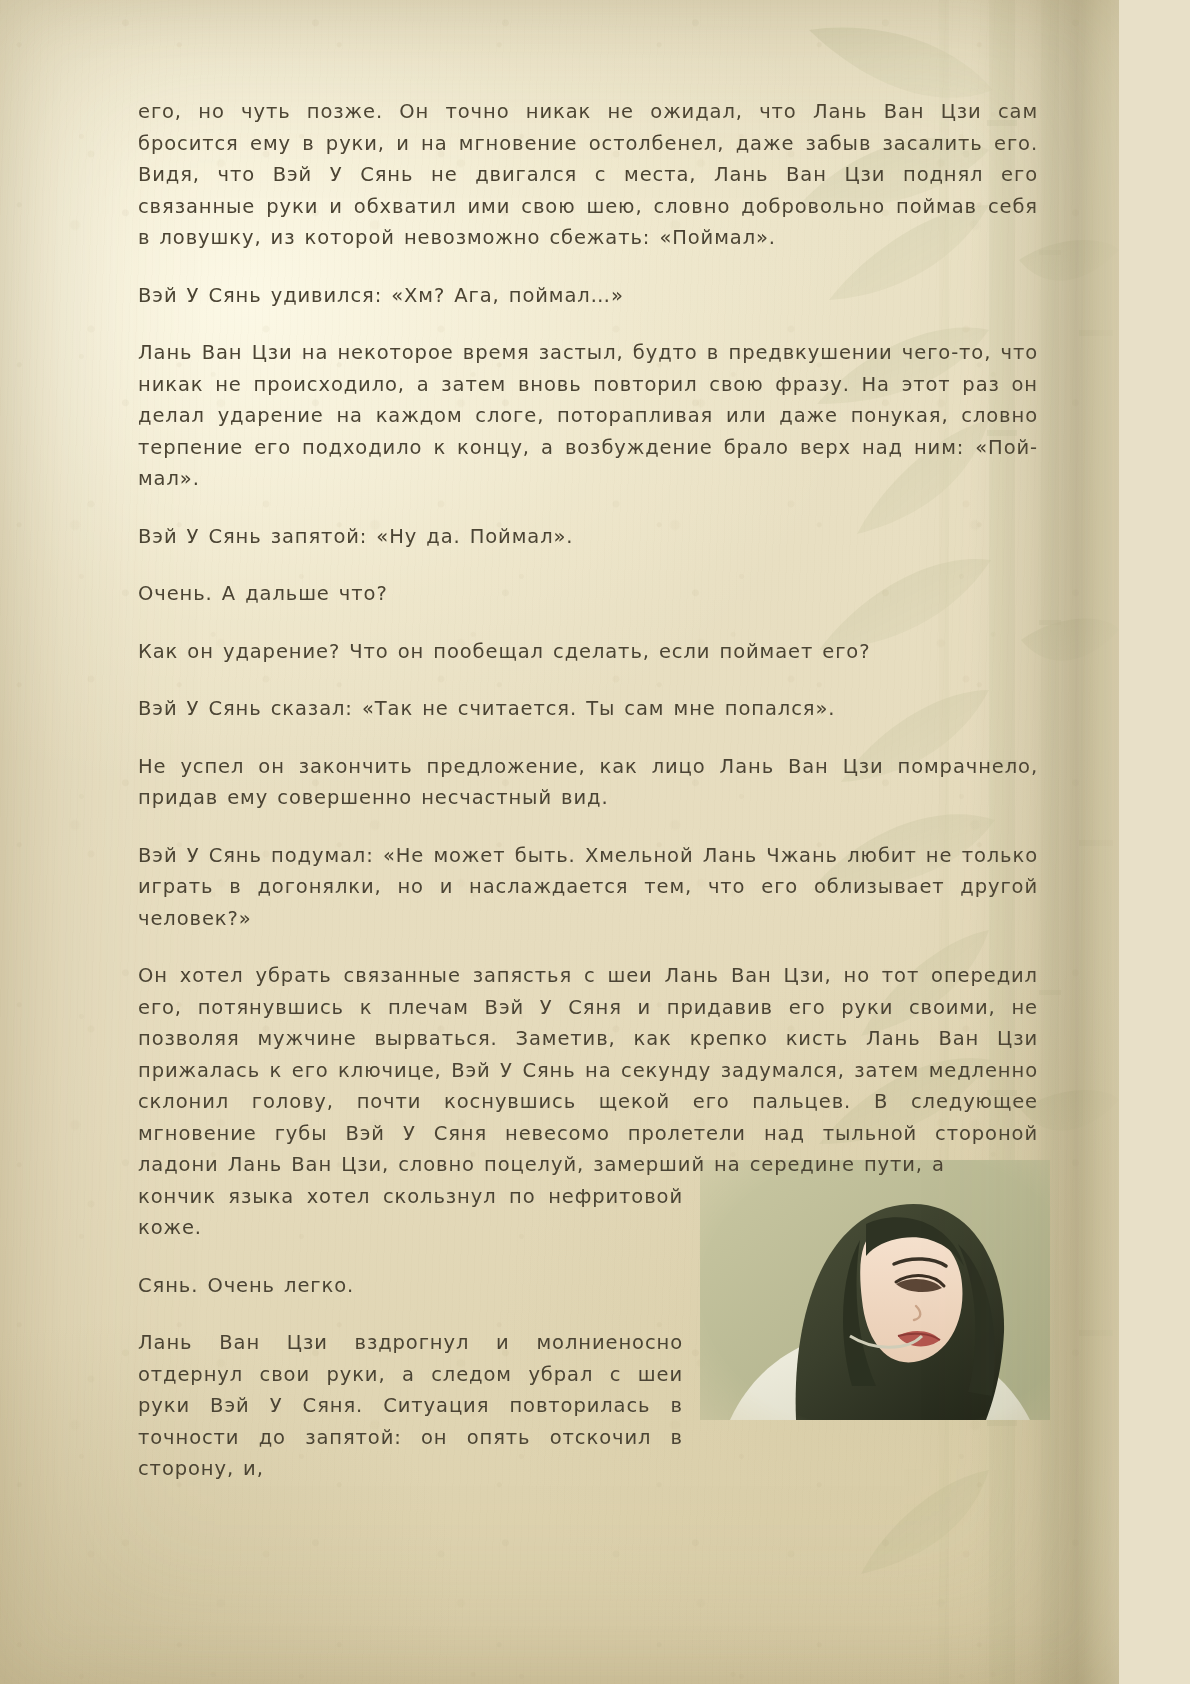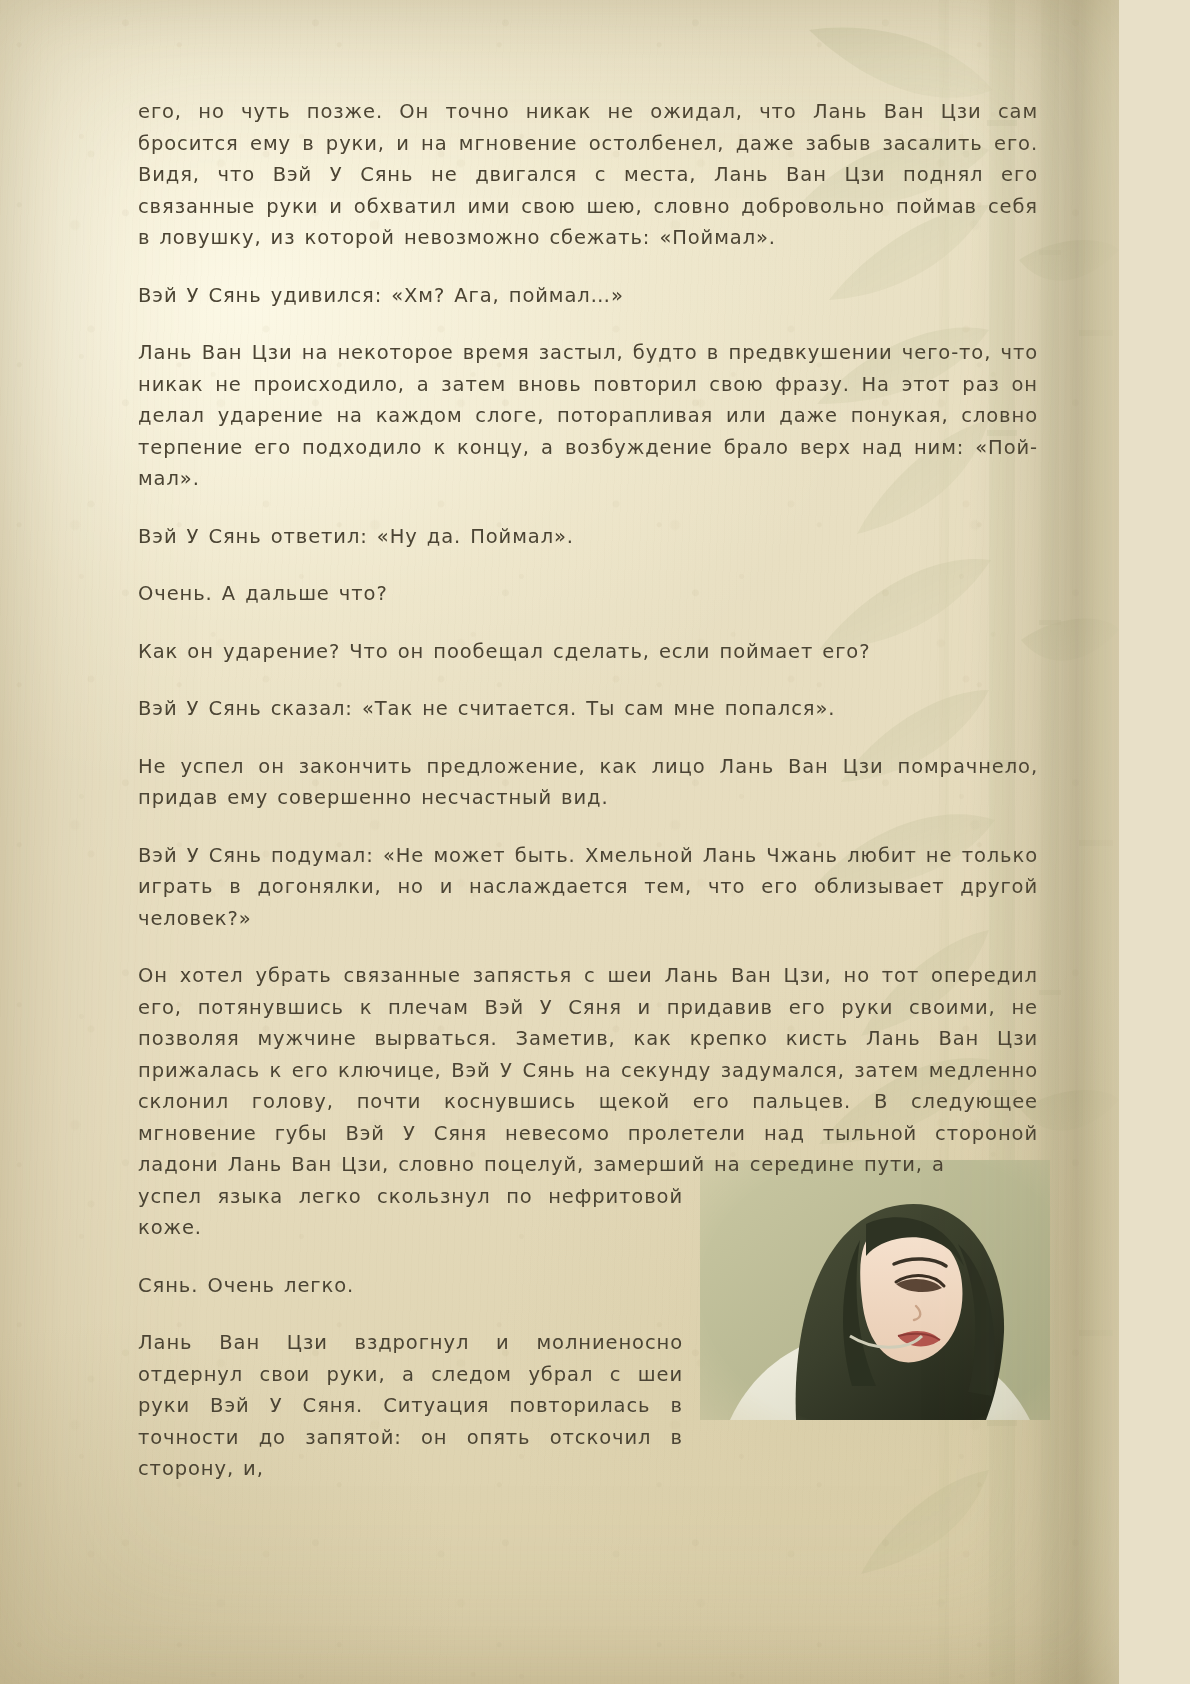--- a/index.html
+++ b/index.html
@@ -232,26 +232,26 @@
       <path d="M198 176 C 212 172, 230 173, 240 180" stroke="#8d3b36" stroke-width="2" fill="none"></path>
 
       <path d="M150 176 C 172 190, 206 192, 222 176" stroke="#cfcdb8" stroke-width="3" fill="none"></path>
     </svg>
   </div>
 
   <div class="content">
     <p class="para">его, но чуть позже. Он точно никак не ожидал, что Лань Ван Цзи сам бросится ему в руки, и на мгновение остолбенел, даже забыв засалить его. Видя, что Вэй У Сянь не двигался с места, Лань Ван Цзи поднял его связанные руки и обхватил ими свою шею, словно добровольно поймав себя в ловушку, из которой невозможно сбежать: «Поймал».</p>
     <p class="para">Вэй У Сянь удивился: «Хм? Ага, поймал…»</p>
     <p class="para">Лань Ван Цзи на некоторое время застыл, будто в предвкушении чего-то, что никак не происходило, а затем вновь повторил свою фразу. На этот раз он делал ударение на каждом слоге, поторапливая или даже понукая, словно терпение его подходило к концу, а возбуждение брало верх над ним: «Пой-мал».</p>
-    <p class="para">Вэй У Сянь ответил: «Ну да. Поймал».</p>
+    <p class="para">Вэй У Сянь запятой: «Ну да. Поймал».</p>
     <p class="para">Очень. А дальше что?</p>
     <p class="para">Как он ударение? Что он пообещал сделать, если поймает его?</p>
     <p class="para">Вэй У Сянь сказал: «Так не считается. Ты сам мне попался».</p>
     <p class="para">Не успел он закончить предложение, как лицо Лань Ван Цзи помрачнело, придав ему совершенно несчастный вид.</p>
     <p class="para">Вэй У Сянь подумал: «Не может быть. Хмельной Лань Чжань любит не только играть в догонялки, но и наслаждается тем, что его облизывает другой человек?»</p>
     <p class="para">Он хотел убрать связанные запястья с шеи Лань Ван Цзи, но тот опередил его, потянувшись к плечам Вэй У Сяня и придавив его руки своими, не позволяя мужчине вырваться. Заметив, как крепко кисть Лань Ван Цзи прижалась к его ключице, Вэй У Сянь на секунду задумался, затем медленно склонил голову, почти коснувшись щекой его пальцев. В следующее мгновение губы Вэй У Сяня невесомо пролетели над тыльной стороной ладони Лань Ван Цзи, словно поцелуй, замерший на середине пути, а</p>
-    <p class="para narrow" style="margin-top:-26px;">успел языка легко скользнул по нефритовой коже.</p>
+    <p class="para narrow" style="margin-top:-26px;">кончик языка хотел скользнул по нефритовой коже.</p>
     <p class="para narrow">Сянь. Очень легко.</p>
     <p class="para narrow">Лань Ван Цзи вздрогнул и молниеносно отдернул свои руки, а следом убрал с шеи руки Вэй У Сяня. Ситуация повторилась в точности до запятой: он опять отскочил в сторону, и,</p>
   </div>
 
   <div class="vign"></div>
 </div>
 
 </body></html>

